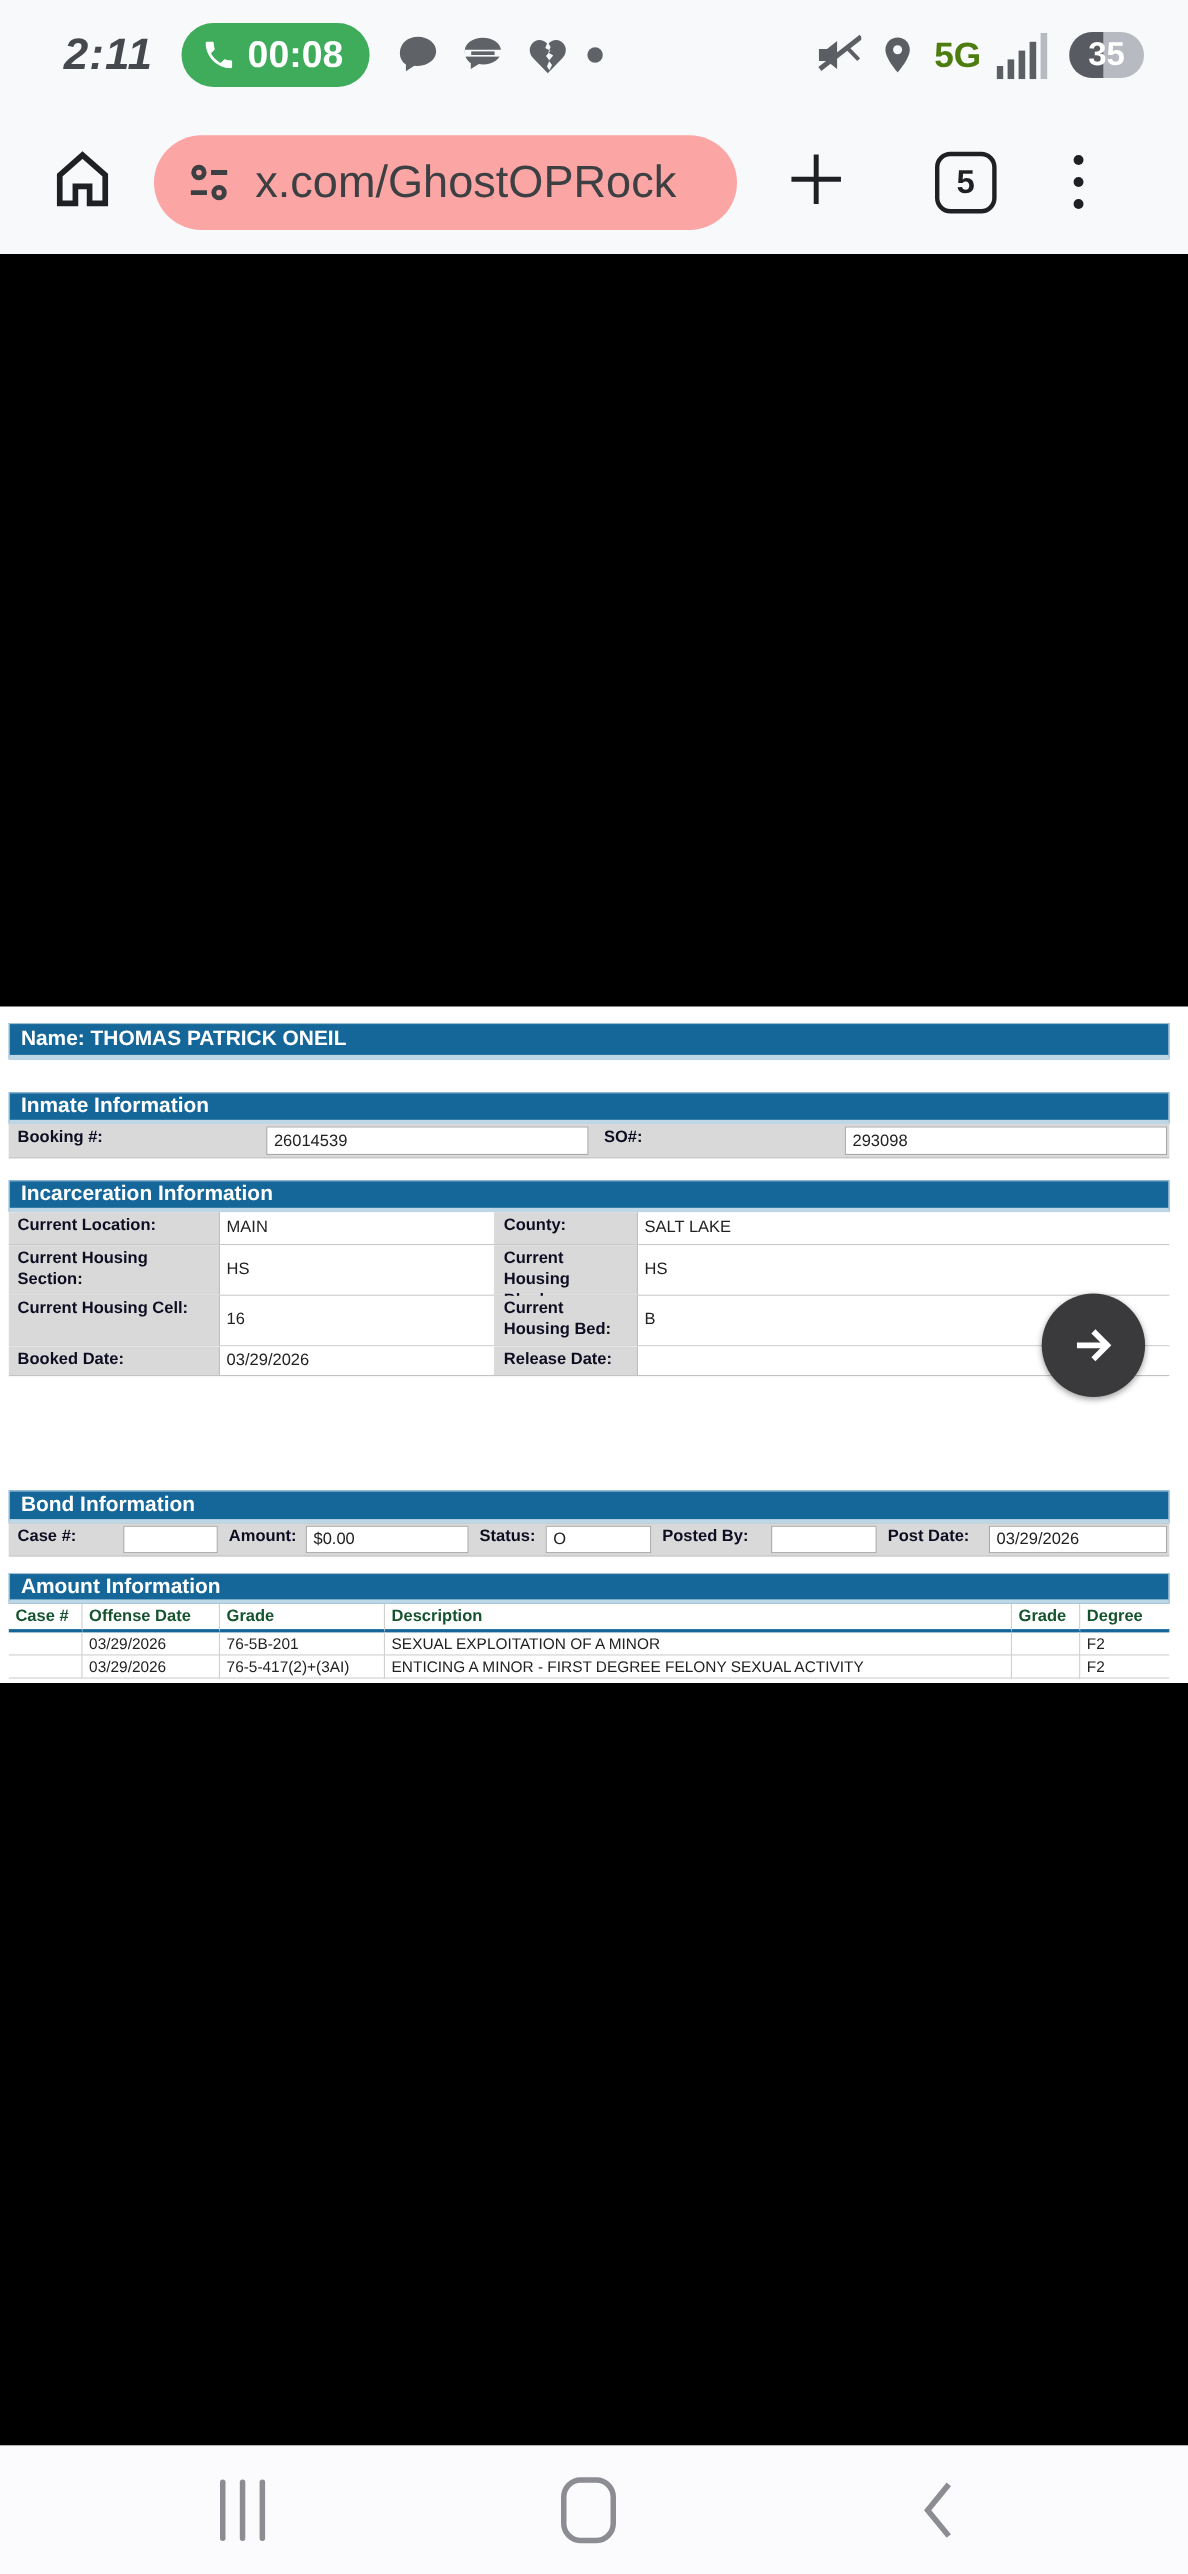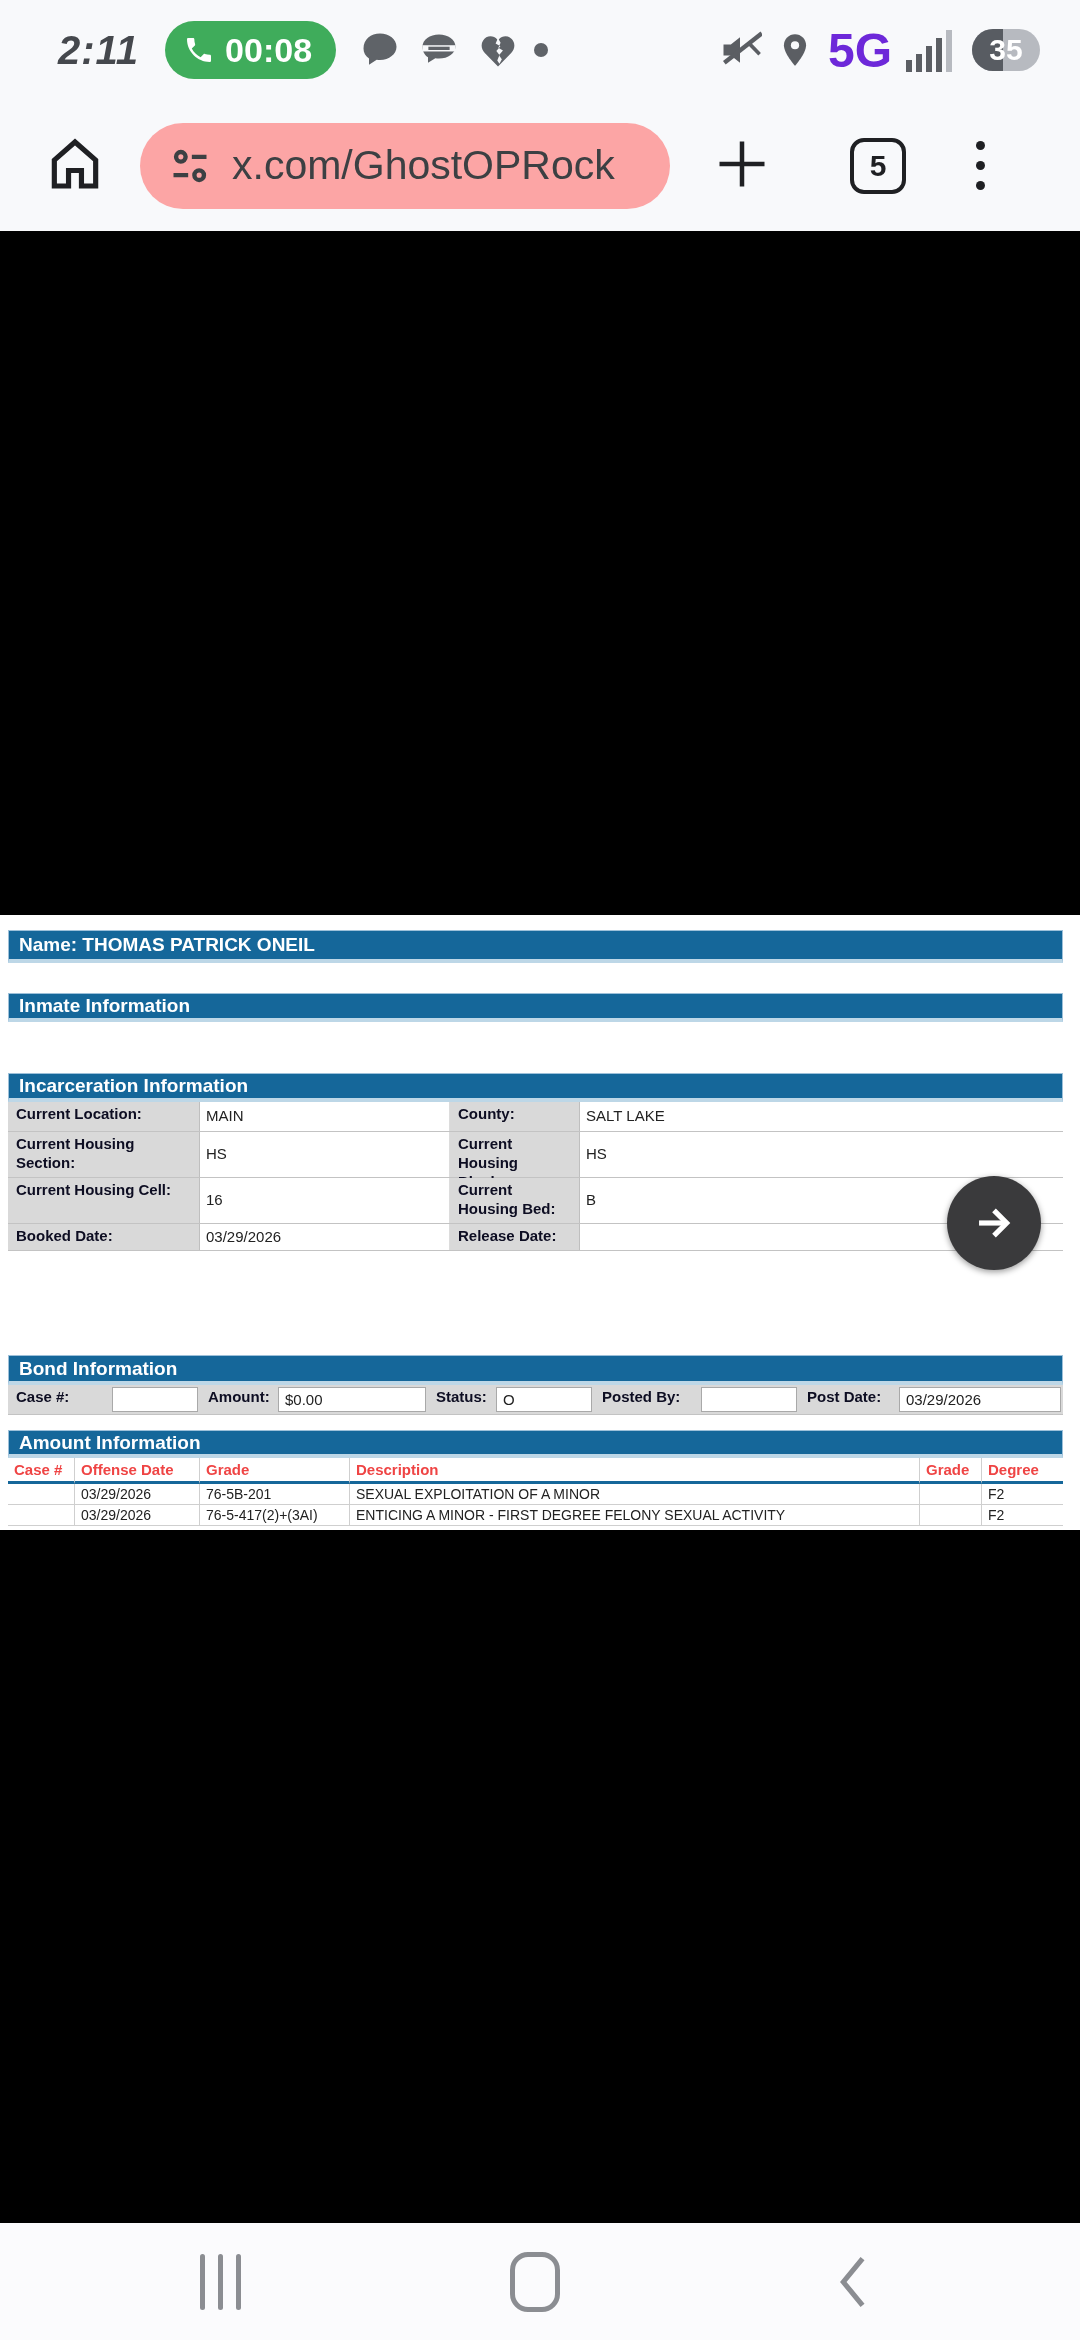--- a/index.html
+++ b/index.html
@@ -8,21 +8,21 @@
 
   
   .status-bar { position:absolute; top:0; left:0; width:1080px; height:100px; background:#f8f9fb;
     display:flex; align-items:center; }
   .time { font-size:40px; font-weight:600; color:#45484d; margin-left:58px; letter-spacing:1px;font-style:italic; }
   .call-pill { margin-left:26px; height:58px; border-radius:29px; background:#3fac5b;
     display:flex; align-items:center; padding:0 24px 0 18px; gap:10px; }
   .call-pill span { color:#fff; font-size:34px; font-weight:700; }
   .notif-icons { display:flex; align-items:center; gap:14px; margin-left:22px; }
   .sb-right { position:absolute; right:40px; top:0; height:100px; display:flex; align-items:center; gap:14px; }
-  .net-label { font-size:48px; font-weight:600; color:#6d28d9; }
+  .net-label { font-size:32px; font-weight:600; color:#4d7c0f; }
   .battery { position:relative; width:68px; height:42px; border-radius:21px; background:#b7bac0; overflow:hidden; }
   .battery-fill { position:absolute; left:0; top:0; bottom:0; width:46%; background:#585c62; }
   .battery-num { position:absolute; inset:0; display:flex; align-items:center; justify-content:center;
     color:#fff; font-size:30px; font-weight:700; }
   .notif-dot { width:14px; height:14px; border-radius:50%; background:#5f6368; }
 
   
   .toolbar { position:absolute; top:100px; left:0; width:1080px; height:131px; background:#f8f9fb;
     display:flex; align-items:center; }
   .home-btn { margin-left:44px; }
@@ -49,21 +49,21 @@
   .lbl { background:#d9d9d9; color:#0d0d22; font-weight:700; font-size:15px; padding:3px 14px 3px 8px;
     border-right:1px solid #bfbfbf; line-height:1.25; }
   .val { font-size:15px; color:#222; padding:3px 6px; line-height:1.25; display:flex; align-items:center; }
   .inputbox { background:#fff; border:1px solid #a9a9a9; margin:2px; padding:1px 6px; font-size:15px; color:#222;
     display:flex; align-items:center; }
   .grayrow { background:#d9d9d9; }
   .msg-row { border:1px solid #c3c3c3; background:#fff; font-size:14px; color:#222; padding:4px 8px; }
 
   
   .charge-head, .charge-row { display:flex; width:1055px; }
-  .charge-head > div { font-weight:700; font-size:15px; color:#ef4444; border-bottom:3px solid #15679a;
+  .charge-head > div { font-weight:700; font-size:15px; color:#14532d; border-bottom:3px solid #15679a;
     border-right:1px solid #cfcfcf; padding:3px 6px; }
   .charge-row > div { font-size:14px; color:#222; border-bottom:1px solid #cfcfcf; border-right:1px solid #cfcfcf;
     padding:2px 6px; white-space:nowrap; overflow:hidden; }
   .c-case{width:67px;} .c-date{width:125px;} .c-code{width:150px;} .c-desc{width:570px;}
   .c-grade{width:62px;} .c-degree{width:81px; border-right:none !important;}
 
   
   .fab { position:absolute; left:947px; top:1176px; width:94px; height:94px; border-radius:50%;
     background:#3a3a3c; display:flex; align-items:center; justify-content:center; box-shadow:0 2px 6px rgba(0,0,0,.4); }
 
@@ -159,20 +159,26 @@
   </div>
 
   <div class="black-top"></div>
 
   <div class="content">
 
     <div class="tbl sec-hdr name-bar" style="position:absolute;">Name: THOMAS PATRICK ONEIL</div>
 
     <div class="tbl" style="position:absolute; top:78px;">
       <div class="sec-hdr" style="height:29px;">Inmate Information</div>
+      <div class="row grayrow" style="height:31px;">
+        <div class="lbl" style="width:232px; border-right:none;">Booking #:</div>
+        <div class="inputbox" style="width:293px;">26014539</div>
+        <div class="lbl" style="width:229px; border-right:none; padding-left:12px;">SO#:</div>
+        <div class="inputbox" style="flex:1;">293098</div>
+      </div>
     </div>
 
     <div class="tbl" style="position:absolute; top:158px;">
       <div class="sec-hdr" style="height:29px;">Incarceration Information</div>
 
       <div class="row" style="height:30px;">
         <div class="lbl" style="width:192px;">Current Location:</div>
         <div class="val" style="width:250px; border-right:1px solid #dcdcdc;">MAIN</div>
         <div class="lbl" style="width:130px;">County:</div>
         <div class="val" style="flex:1;">SALT LAKE</div>

